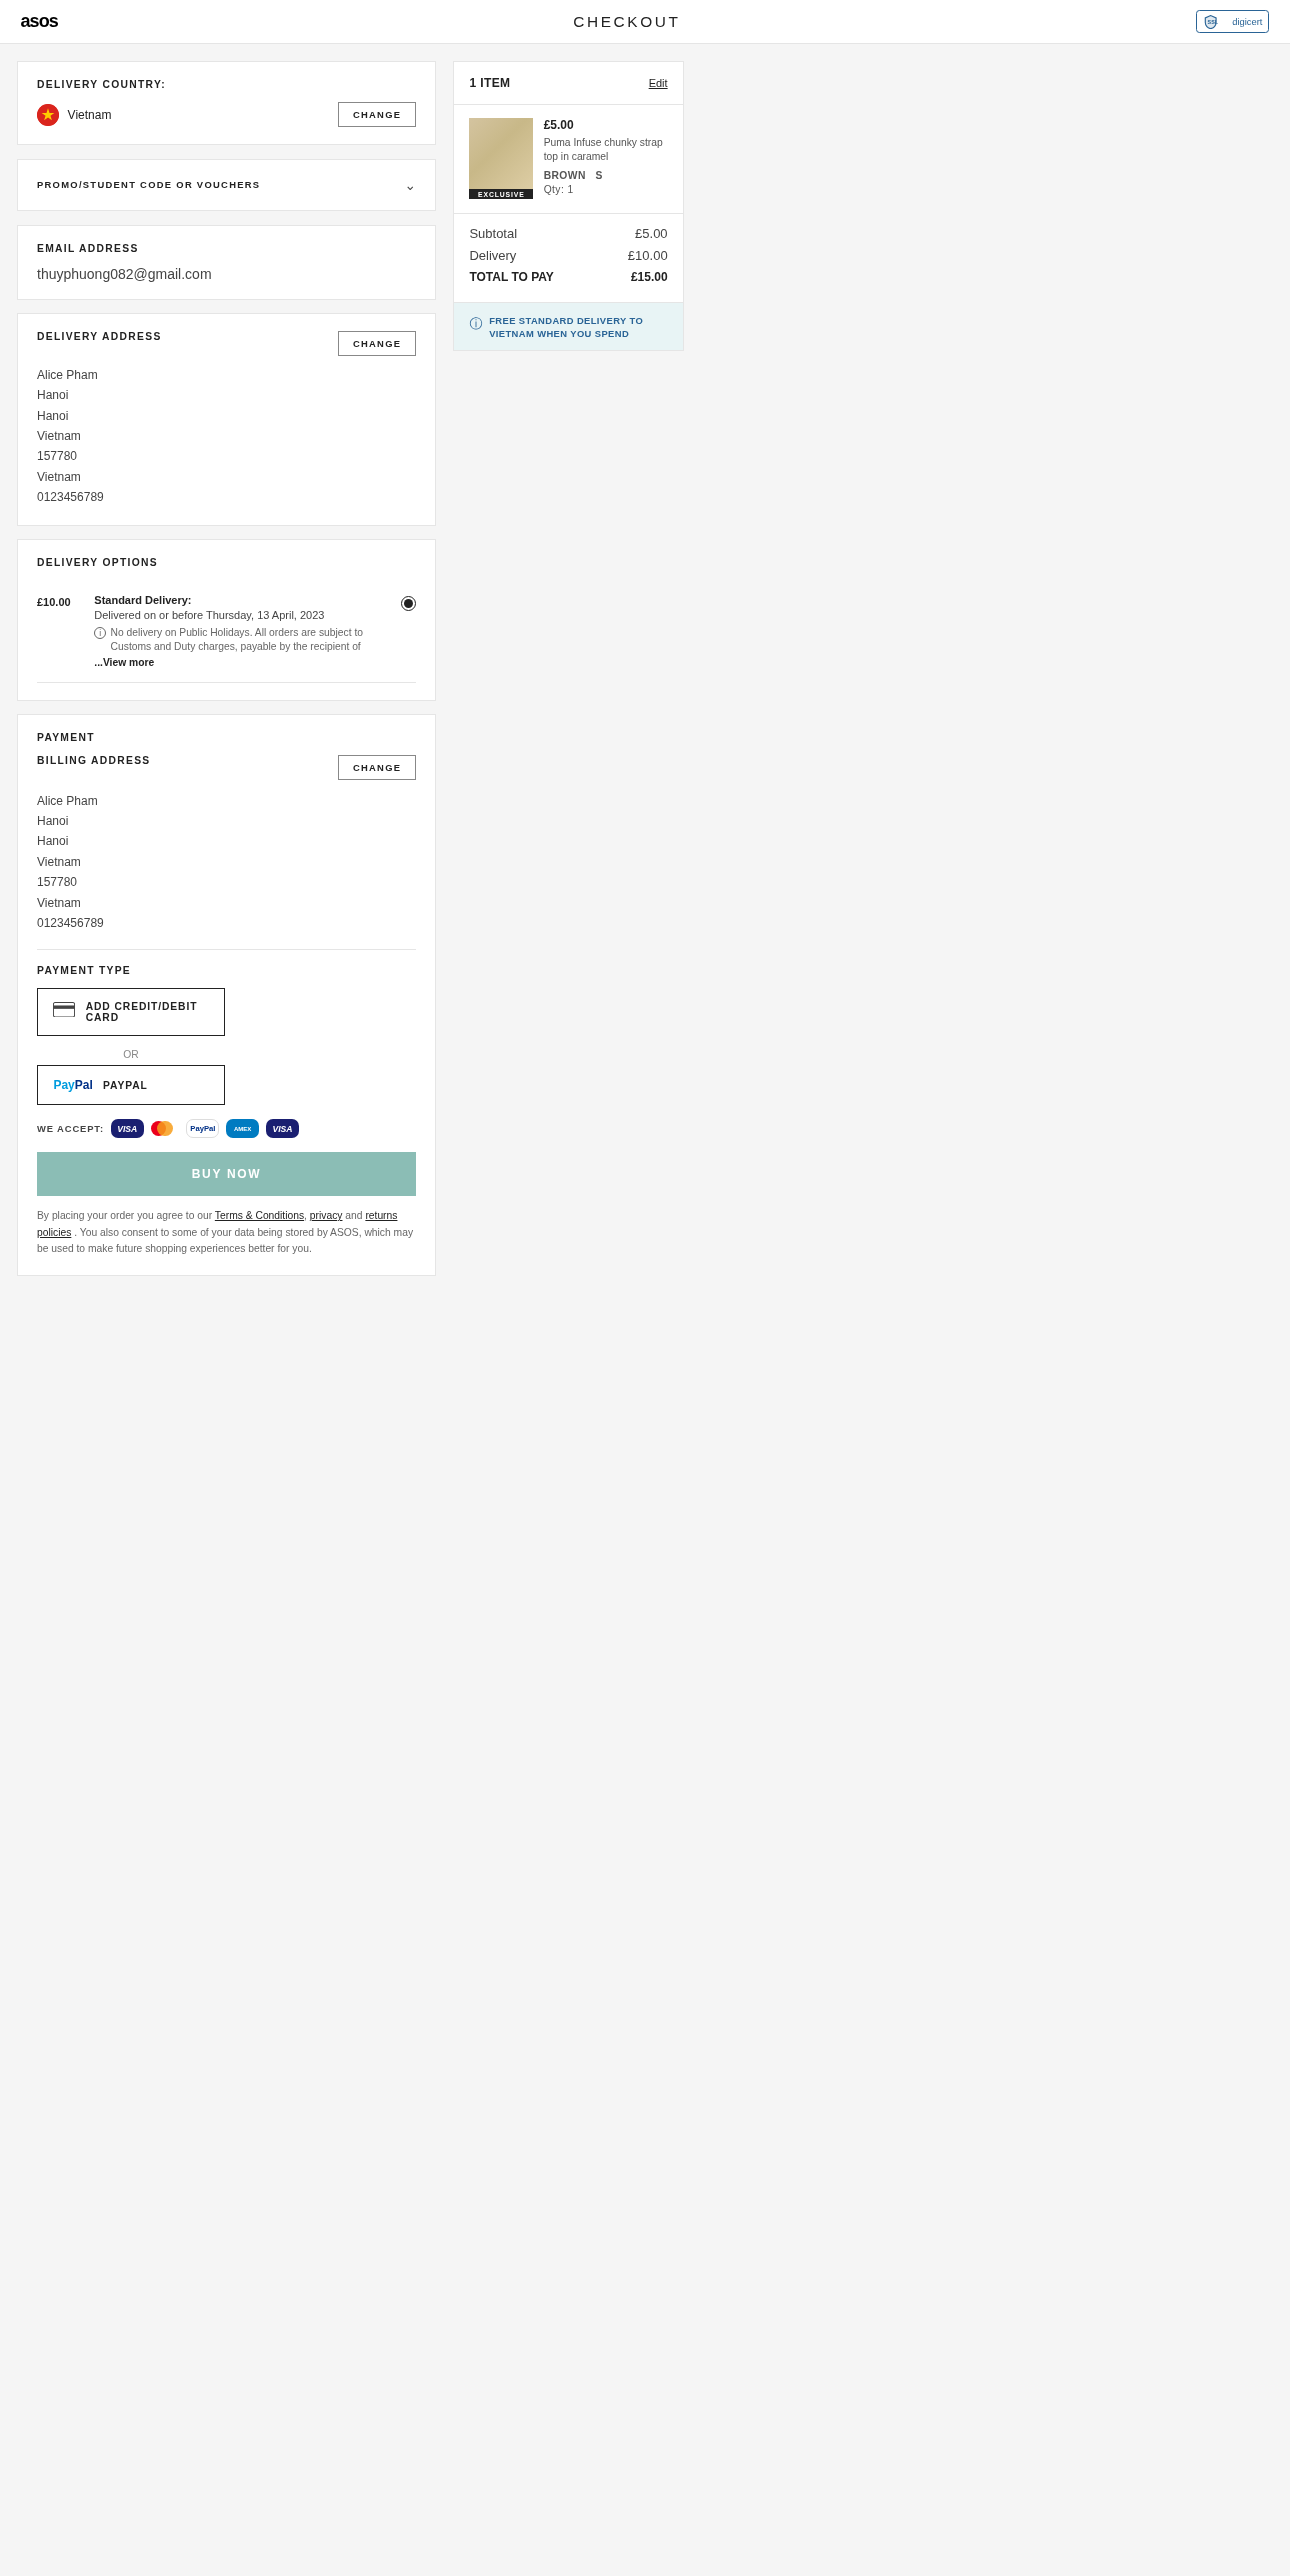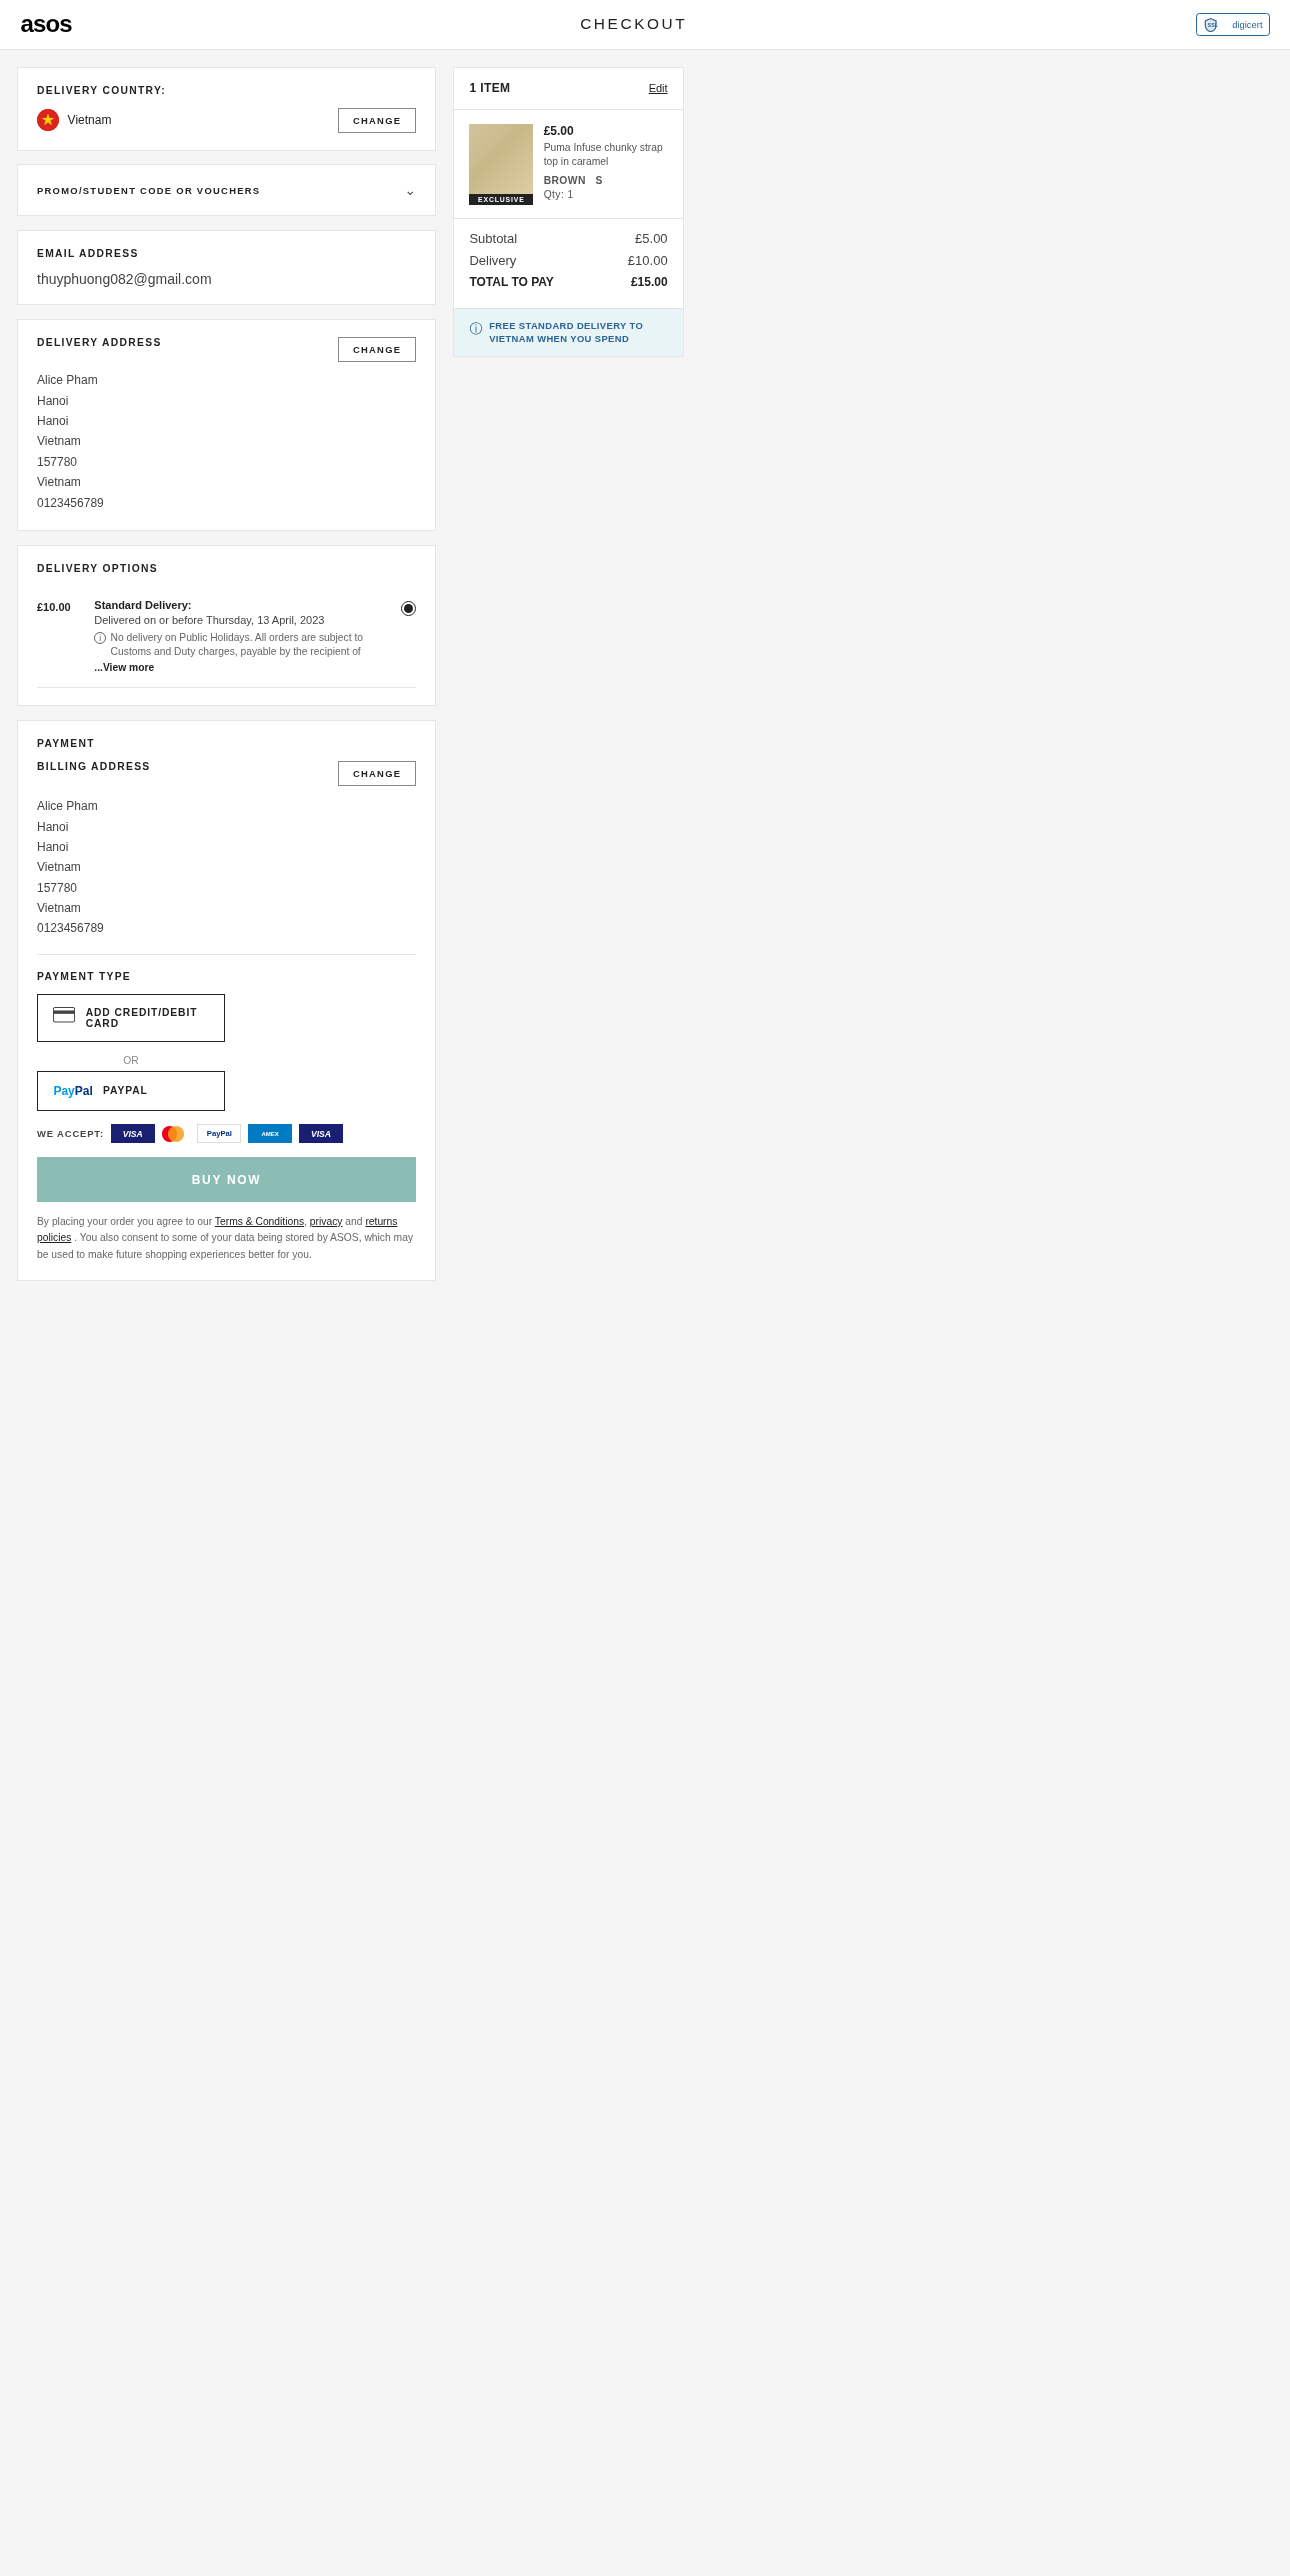--- a/index.html
+++ b/index.html
@@ -12,21 +12,21 @@
     
     .header {
       background: #fff;
       display: flex;
       align-items: center;
       justify-content: space-between;
       padding: 10.3px 20.5px;
       border-bottom: 0.9px solid #e5e5e5;
     }
     .header-logo {
-      font-size: 24px;
+      font-size: 18px;
       font-weight: 900;
       letter-spacing: -0.9px;
       color: #000;
     }
     .header-title {
       font-size: 15.4px;
       font-weight: 400;
       letter-spacing: 2.6px;
       color: #222;
     }
@@ -297,22 +297,22 @@
       flex-wrap: wrap;
     }
     .accept-label {
       font-size: 9.4px;
       font-weight: 700;
       letter-spacing: 0.9px;
       color: #444;
     }
     .card-logo {
       height: 19px;
-      width: 44px;
-      border-radius: 0;
+      width: 33px;
+      border-radius: 7px;
       display: flex;
       align-items: center;
       justify-content: center;
       font-size: 6.8px;
       font-weight: 900;
     }
     .visa-logo { background: #1a1f71; color: #fff; font-size: 8.6px; font-weight: 900; font-style: italic; }
     .amex-logo { background: #007bc1; color: #fff; font-size: 6px; font-weight: 700; }
     .pp-logo { background: #fff; border: 0.9px solid #ddd; color: #003087; font-size: 7.7px; font-weight: 900; }
 

